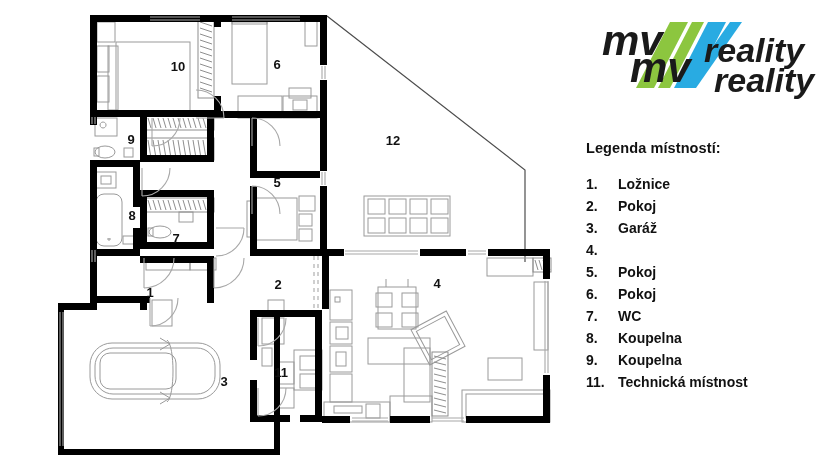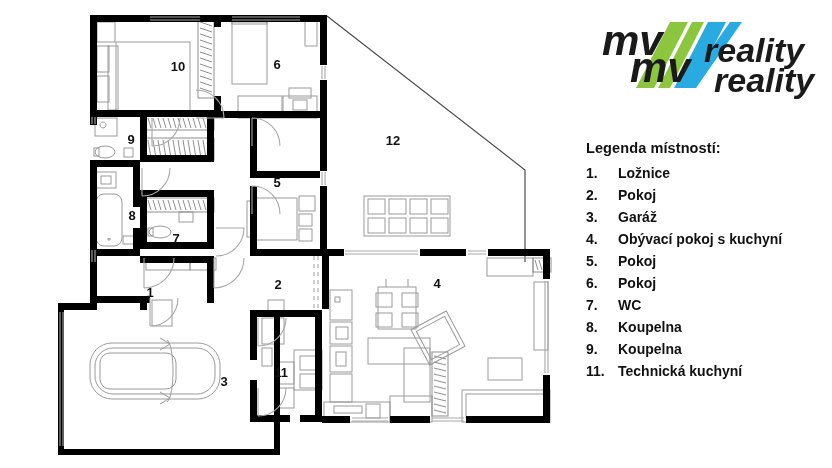--- a/index.html
+++ b/index.html
@@ -62,21 +62,21 @@
     left: 16px;
     top: 140px;
     width: 246px;
   }
   #legend-title {
     font-family: "Liberation Sans", sans-serif;
     font-weight: bold;
     font-size: 14.5px;
     color: #111111;
     letter-spacing: 0.1px;
-    margin: 0 0 8px 0;
+    margin: 0 0 19px 0;
   }
   #legend-list {
     list-style: none;
     margin: 0;
     padding: 0;
   }
   .legend-row {
     display: flex;
     align-items: baseline;
     margin-bottom: 3.5px;
@@ -414,21 +414,20 @@
         <li class="legend-row">
           <span class="legend-num">2.</span>
           <span class="legend-label">Pokoj</span>
         </li>
         <li class="legend-row">
           <span class="legend-num">3.</span>
           <span class="legend-label">Garáž</span>
         </li>
         <li class="legend-row">
           <span class="legend-num">4.</span>
-          <span class="legend-label">Obývací pokoj s kuchyní</span>
         </li>
         <li class="legend-row">
           <span class="legend-num">5.</span>
           <span class="legend-label">Pokoj</span>
         </li>
         <li class="legend-row">
           <span class="legend-num">6.</span>
           <span class="legend-label">Pokoj</span>
         </li>
         <li class="legend-row">
@@ -438,18 +437,18 @@
         <li class="legend-row">
           <span class="legend-num">8.</span>
           <span class="legend-label">Koupelna</span>
         </li>
         <li class="legend-row">
           <span class="legend-num">9.</span>
           <span class="legend-label">Koupelna</span>
         </li>
         <li class="legend-row">
           <span class="legend-num">11.</span>
-          <span class="legend-label">Technická kuchyní</span>
+          <span class="legend-label">Technická místnost</span>
         </li>
       </ul>
     </div>
   </div>
 </div>
 
 </body></html>

